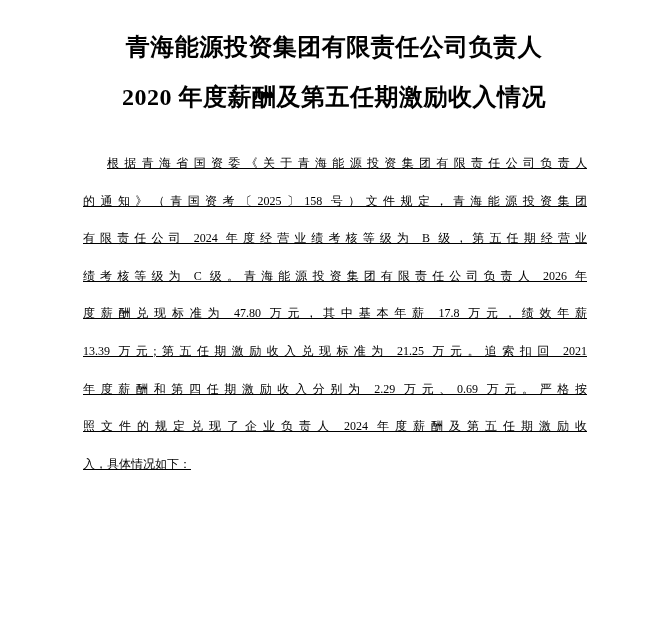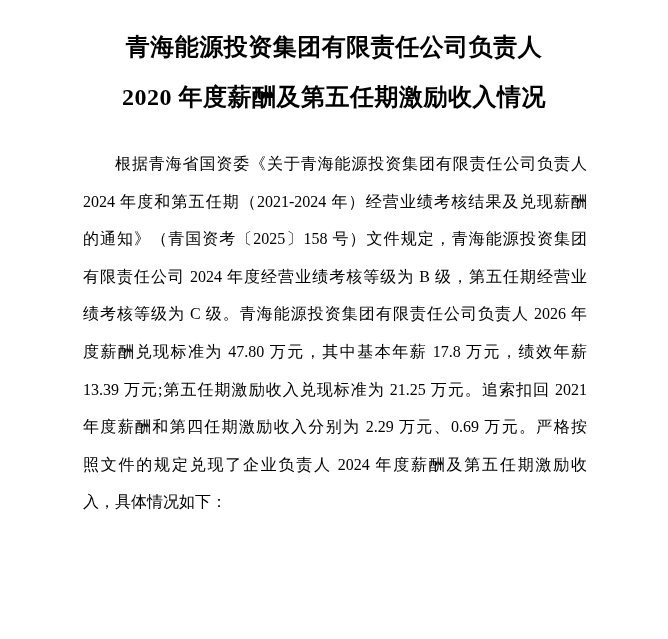--- a/index.html
+++ b/index.html
@@ -24,22 +24,23 @@
     font-size: 24px;
     line-height: 50px;
     letter-spacing: 0.5px;
   }
   .doc-title .title-line {
     display: block;
     white-space: nowrap;
   }
   .doc-body {
     margin: 23px 81px 0 83px; 
-    font-size: 16px;
+    font-size: 12px;
     line-height: 37.6px;
+    text-decoration: underline;
   }
   .body-line {
     text-align: justify;
     text-align-last: justify;
     text-justify: inter-character;
     white-space: normal;
     overflow: hidden;
     height: 37.6px;
   }
   .body-line.first {
@@ -55,21 +56,20 @@
 
 <div class="page">
 
   <h1 class="doc-title">
     <span class="title-line">青海能源投资集团有限责任公司负责人</span>
     <span class="title-line">2020 年度薪酬及第五任期激励收入情况</span>
   </h1>
 
   <div class="doc-body">
     <div class="body-line first">根据青海省国资委《关于青海能源投资集团有限责任公司负责人</div>
-    <div class="body-line">2024 年度和第五任期（2021-2024 年）经营业绩考核结果及兑现薪酬</div>
     <div class="body-line">的通知》（青国资考〔2025〕158 号）文件规定，青海能源投资集团</div>
     <div class="body-line">有限责任公司 2024 年度经营业绩考核等级为 B 级，第五任期经营业</div>
     <div class="body-line">绩考核等级为 C 级。青海能源投资集团有限责任公司负责人 2026 年</div>
     <div class="body-line">度薪酬兑现标准为 47.80 万元，其中基本年薪 17.8 万元，绩效年薪</div>
     <div class="body-line">13.39 万元;第五任期激励收入兑现标准为 21.25 万元。追索扣回 2021</div>
     <div class="body-line">年度薪酬和第四任期激励收入分别为 2.29 万元、0.69 万元。严格按</div>
     <div class="body-line">照文件的规定兑现了企业负责人 2024 年度薪酬及第五任期激励收</div>
     <div class="body-line last">入，具体情况如下：</div>
   </div>
 

